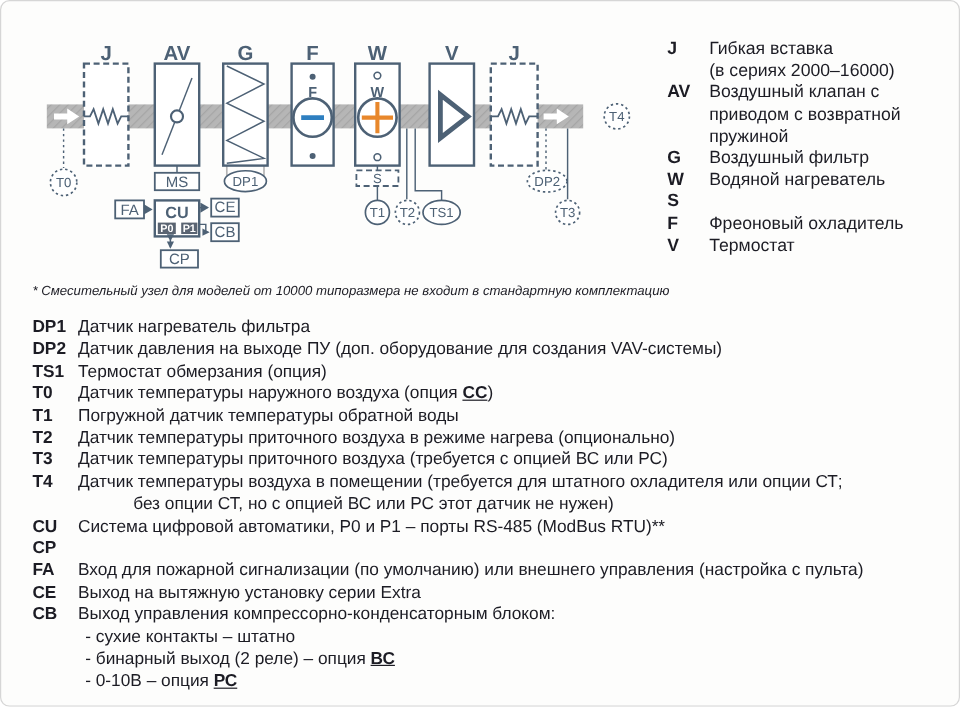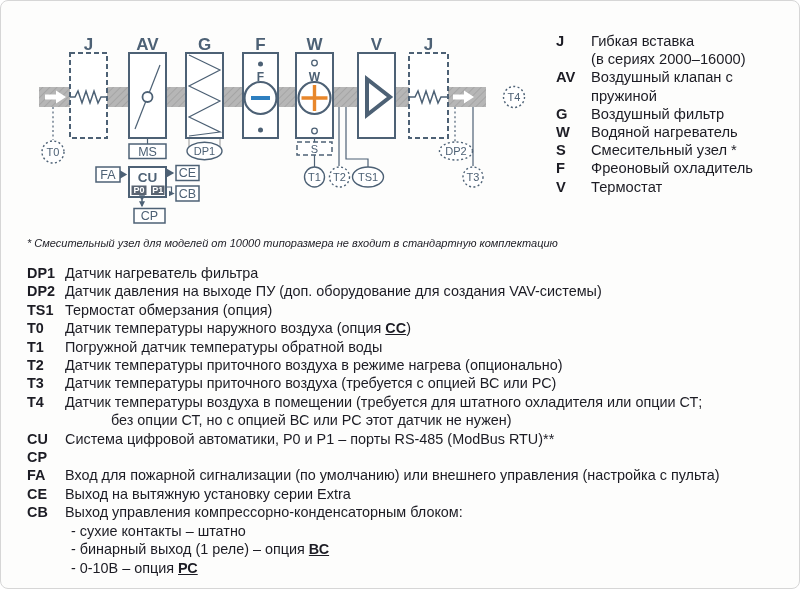--- a/index.html
+++ b/index.html
@@ -177,36 +177,36 @@
       <div class="lg-row">
         <span class="lg-abbr"></span>
         <span>(в сериях 2000–16000)</span>
       </div>
       <div class="lg-row">
         <span class="lg-abbr">AV</span>
         <span>Воздушный клапан с</span>
       </div>
       <div class="lg-row">
         <span class="lg-abbr"></span>
+        <span>приводом с возвратной</span>
       </div>
       <div class="lg-row">
         <span class="lg-abbr"></span>
         <span>пружиной</span>
       </div>
       <div class="lg-row">
         <span class="lg-abbr">G</span>
         <span>Воздушный фильтр</span>
       </div>
       <div class="lg-row">
         <span class="lg-abbr">W</span>
         <span>Водяной нагреватель</span>
       </div>
       <div class="lg-row">
         <span class="lg-abbr">S</span>
-        <span>Смесительный узел *</span>
       </div>
       <div class="lg-row">
         <span class="lg-abbr">F</span>
         <span>Фреоновый охладитель</span>
       </div>
       <div class="lg-row">
         <span class="lg-abbr">V</span>
         <span>Термостат</span>
       </div>
     </div>
@@ -268,21 +268,21 @@
       <div class="li-row">
         <span class="li-abbr">CB</span>
         <span><span>Выход управления компрессорно-конденсаторным блоком:</span></span>
       </div>
       <div class="li-row">
         <span class="li-abbr"></span>
         <span class="li-ind1"><span>- сухие контакты – штатно</span></span>
       </div>
       <div class="li-row">
         <span class="li-abbr"></span>
-        <span class="li-ind1"><span>- бинарный выход (1 реле) – опция </span><span class="b">ВС</span></span>
+        <span class="li-ind1"><span>- бинарный выход (2 реле) – опция </span><span class="b">ВС</span></span>
       </div>
       <div class="li-row">
         <span class="li-abbr"></span>
         <span class="li-ind1"><span>- 0-10В – опция </span><span class="b">РС</span></span>
       </div>
     </div>
 
 </div>
 
 </body></html>

